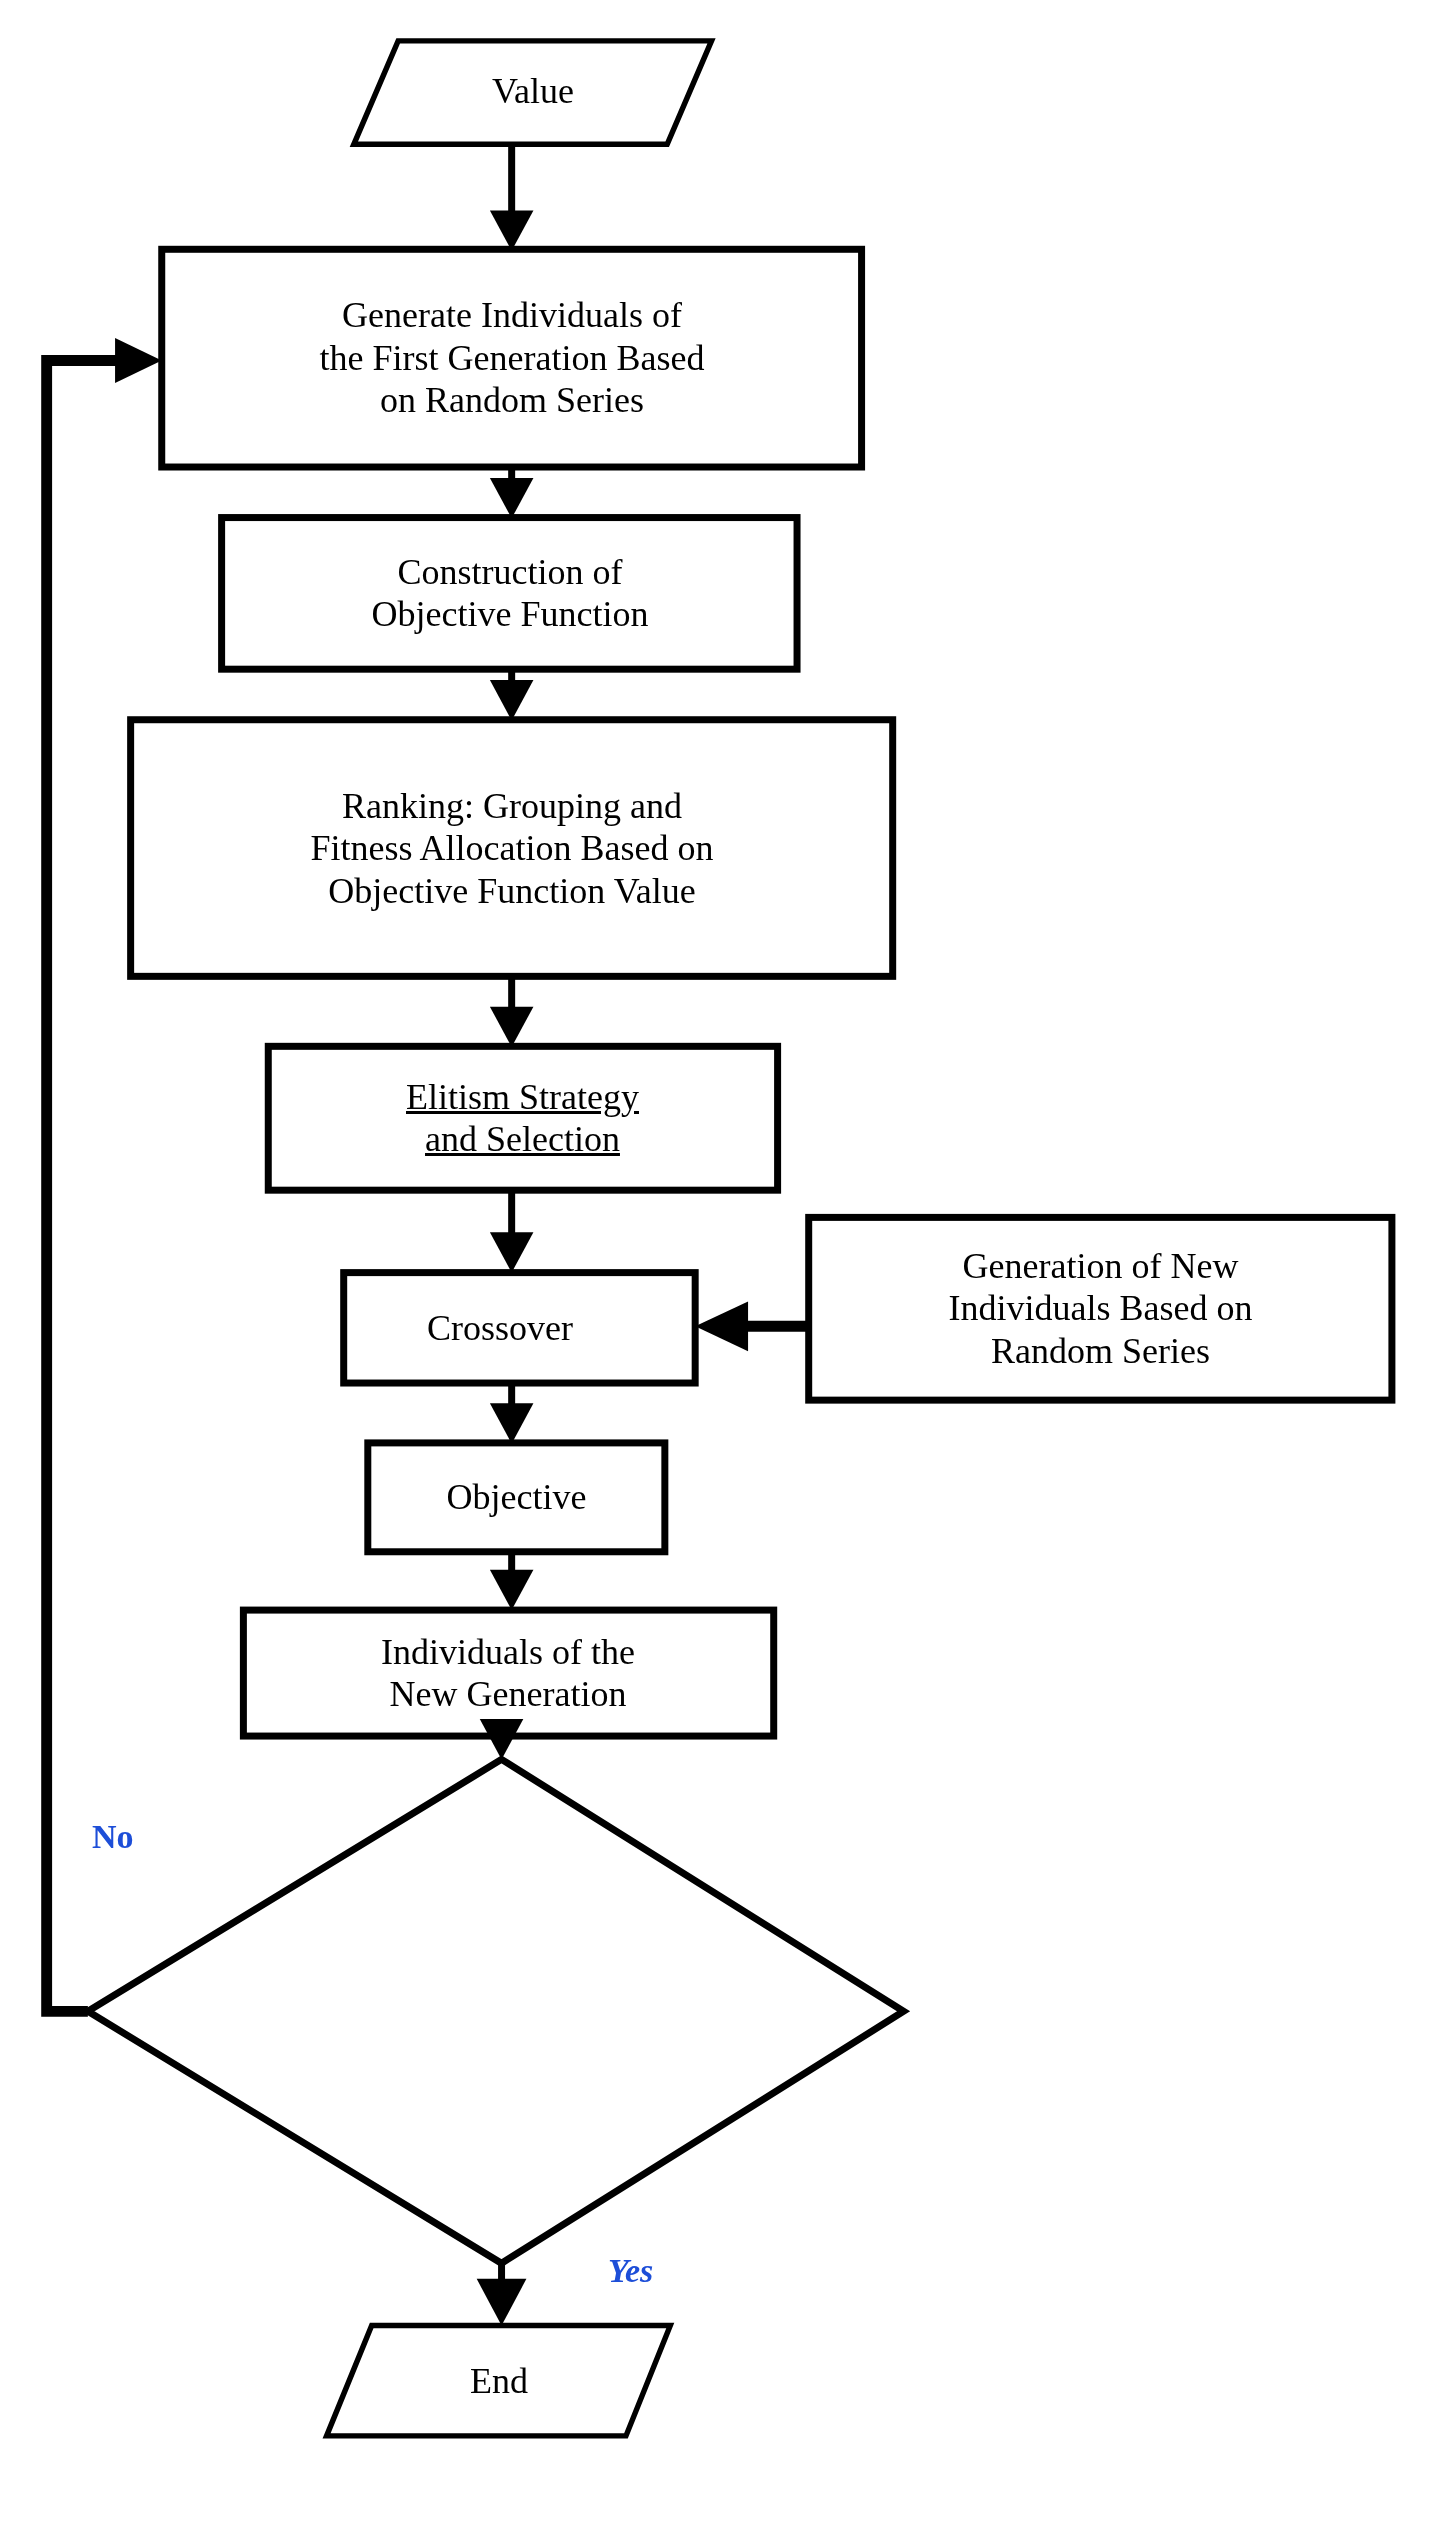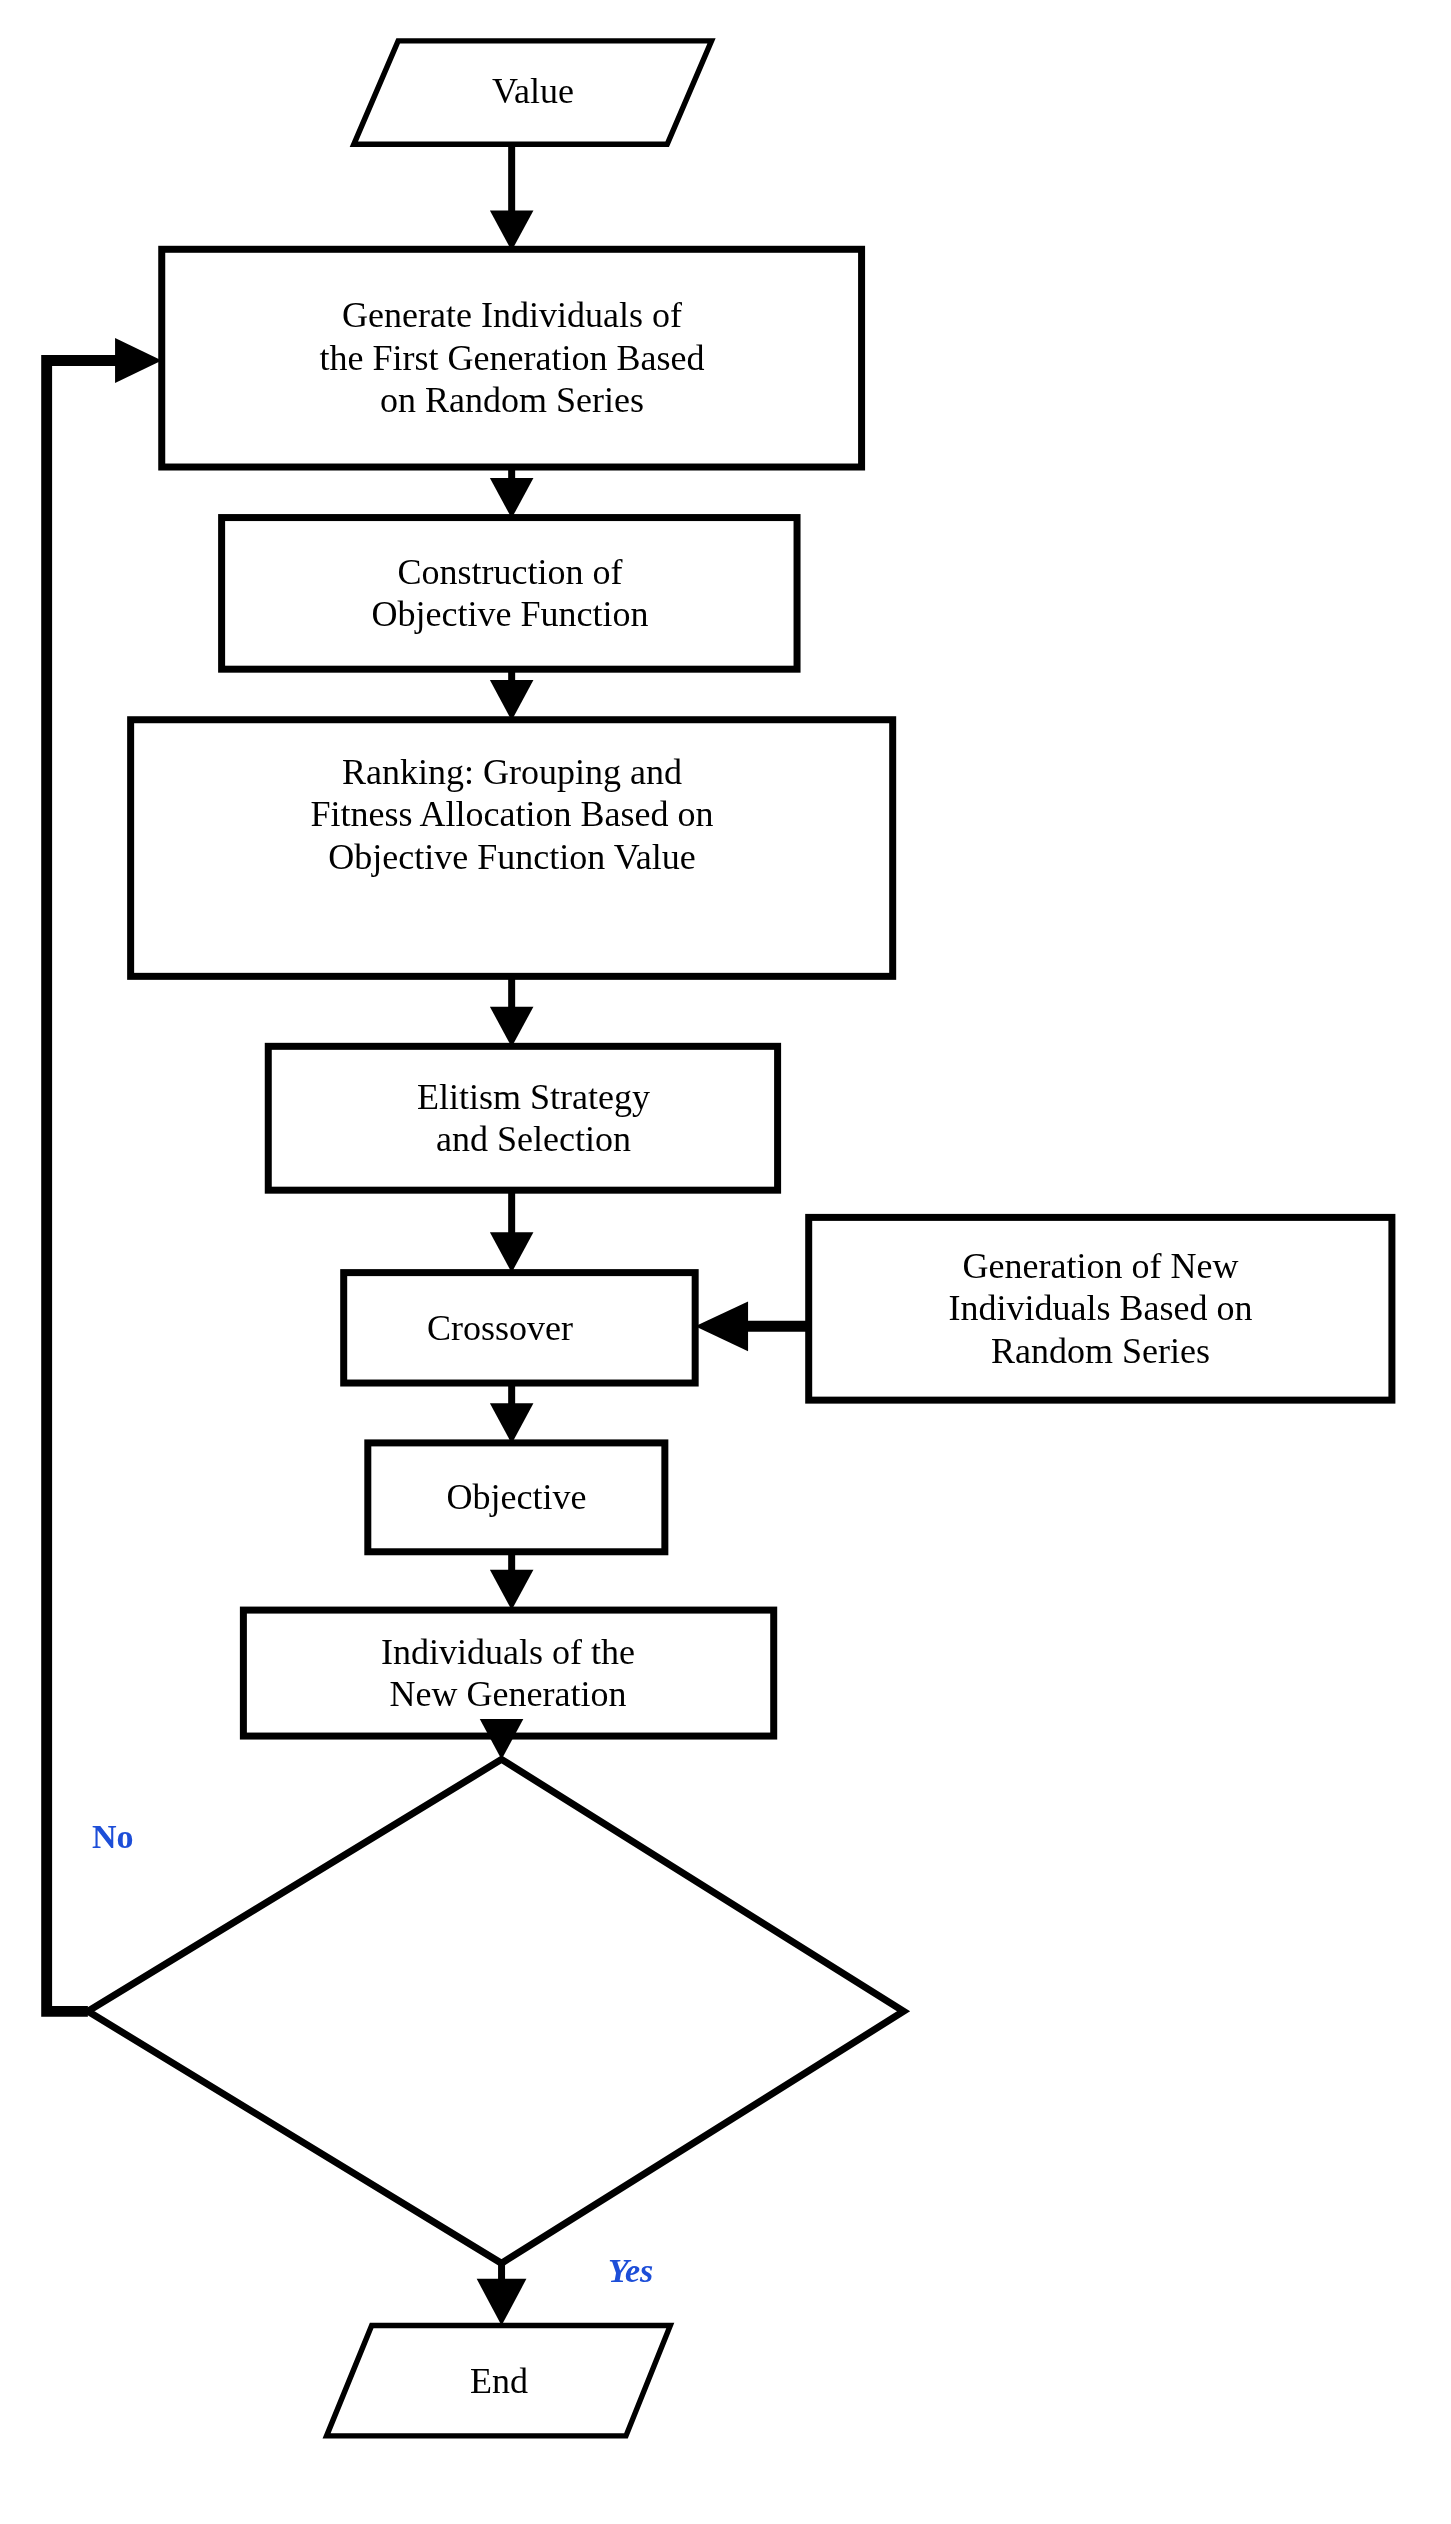--- a/index.html
+++ b/index.html
@@ -131,25 +131,25 @@
 
   <div class="node-label" style="left:354px; top:40px; width:358px; height:103px; font-size:36px;">Value</div>
 
   <div class="node-label" style="left:162px; top:249px; width:700px; height:218px; font-size:36px;font-family:Liberation Serif, serif;">Generate Individuals of
 the First Generation Based
 on Random Series</div>
 
   <div class="node-label" style="left:222px; top:517px; width:576px; height:152px; font-size:36px;">Construction of
 Objective Function</div>
 
-  <div class="node-label" style="left:131px; top:686px; width:762px; height:257px; font-size:36px;">Ranking: Grouping and
+  <div class="node-label" style="left:131px; top:720px; width:762px; height:257px; font-size:36px;">Ranking: Grouping and
 Fitness Allocation Based on
 Objective Function Value</div>
 
-  <div class="node-label" style="left:279px; top:1046px; width:509px; height:144px; font-size:36px;">Elitism Strategy
+  <div class="node-label" style="left:268px; top:1046px; width:509px; height:144px; font-size:36px;text-decoration:underline;">Elitism Strategy
 and Selection</div>
 
   <div class="node-label" style="left:324px; top:1273px; width:352px; height:110px; font-size:36px;">Crossover</div>
 
   <div class="node-label" style="left:809px; top:1217px; width:583px; height:183px; font-size:36px;">Generation of New
 Individuals Based on
 Random Series</div>
 
   <div class="node-label" style="left:368px; top:1443px; width:297px; height:109px; font-size:36px;">Objective</div>
 

